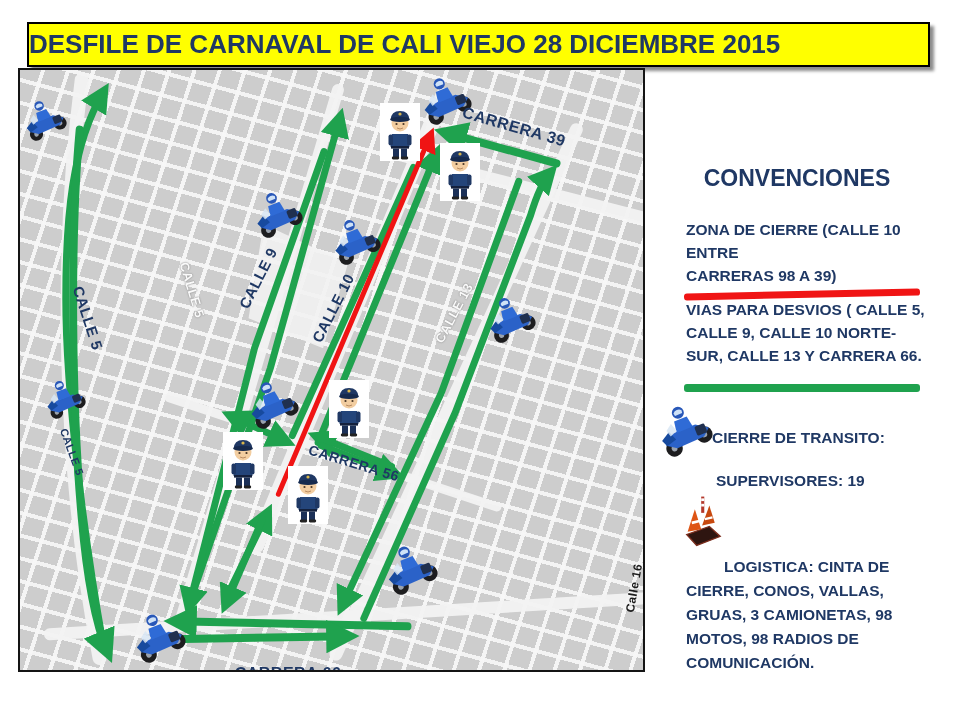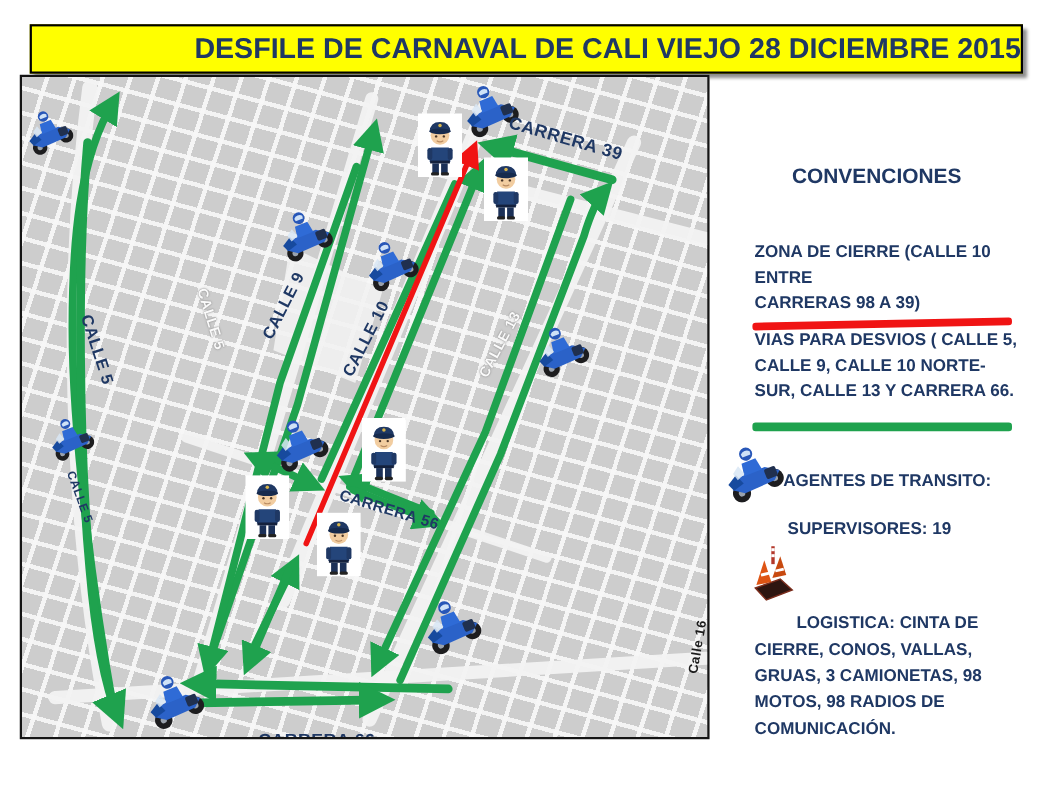--- a/index.html
+++ b/index.html
@@ -8,21 +8,21 @@
   html,body{margin:0;padding:0;}
   body{
     width:960px;height:720px;position:relative;background:#FFFFFF;overflow:hidden;
     font-family:"Liberation Sans","DejaVu Sans",sans-serif;
   }
   
   .banner{
     position:absolute;left:27px;top:22px;width:899px;height:41px;
     background:var(--banner-yellow);border:2px solid #000;
     box-shadow:4px 4px 3px #8d8d8d;
-    display:flex;align-items:center;justify-content:flex-end;
+    display:flex;align-items:center;justify-content:flex-start;
   }
   .banner h1{
     margin:0;font-size:26px;font-weight:bold;color:var(--navy);letter-spacing:0px;white-space:nowrap;
   }
   
   .map{
     position:absolute;left:18px;top:68px;width:627px;height:604px;
     border:2px solid #141414;box-sizing:border-box;
     background-color:#CDCDCD;
     background-image:
@@ -34,22 +34,22 @@
   .street-label{
     position:absolute;font-weight:bold;white-space:nowrap;letter-spacing:.5px;
     transform-origin:center center;pointer-events:none;
   }
   .street-label.blue{color:var(--navy);}
   .street-label.white{color:#FAFAFA;text-shadow:0 0 2px #8f8f8f,0 0 1px #8f8f8f;}
   .street-label.black{color:#1c1c1c;}
   .map-icon{position:absolute;pointer-events:none;}
   
   .legend-heading{
-    position:absolute;left:688px;top:150px;width:218px;text-align:center;
-    font-size:19px;font-weight:bold;color:var(--navy);
+    position:absolute;left:688px;top:165px;width:218px;text-align:center;
+    font-size:23px;font-weight:bold;color:var(--navy);
   }
   .legend-text{
     position:absolute;color:var(--navy);font-weight:bold;font-size:15.5px;line-height:23px;
     white-space:pre-line;
   }
   #closure-text{left:686px;top:218px;width:248px;}
   #detour-text{left:686px;top:298px;width:252px;}
   #agents-label{left:712px;top:426px;width:230px;}
   #supervisors-label{left:716px;top:469px;width:220px;}
   #logistics-text{left:686px;top:555px;width:244px;line-height:24px;text-indent:38px;}
@@ -395,21 +395,21 @@
       <path d="M6 40 L17 31 L42 31 L54 39 L46 46 L16 47 Z" fill="#2B62C8"></path>
       <path d="M4 34 L14 28 L18 38 L7 41 Z" fill="#174A9E"></path>
       <rect x="40" y="33" width="11" height="10" rx="2" fill="#20304F"></rect>
       <path d="M23 20 L37 20 L39 32 L21 32 Z" fill="#2F6BD6"></path>
       <circle cx="30" cy="13" r="6.2" fill="#2857B8"></circle>
       <path d="M25.5 12 A6 6 0 0 1 34.5 12 L34 15 L26 15 Z" fill="#cfe2f7"></path>
       <path d="M12 26 L19 21 L22 30 L14 33 Z" fill="#D8E6F5" opacity="0.85"></path>
     </g>
   </svg>
 </div>
-<div class="legend-text" id="agents-label">AGENTES DE TRANSITO:</div>
+<div class="legend-text" id="agents-label">CIERRE DE TRANSITO:</div>
 <div class="legend-text" id="supervisors-label">SUPERVISORES: 19</div>
 <div id="legend-cones-icon">
   <svg viewBox="0 0 42 58" width="38" height="54">
     <rect x="19" y="2" width="3.4" height="18" fill="#B3372A"></rect>
     <rect x="19" y="4" width="3.4" height="3" fill="#fff"></rect>
     <rect x="19" y="10" width="3.4" height="3" fill="#fff"></rect>
     <path d="M3 44 L28 35 L40 46 L14 56 Z" fill="#2E1510" stroke="#7a2d1d" stroke-width="1.5"></path>
     <path d="M12 16 L19 38 L4 41 Z" fill="#DE5414"></path>
     <path d="M8.6 31 L17 29" stroke="#fff" stroke-width="3"></path>
     <path d="M28 12 L34 31 L20 34 Z" fill="#C8490F"></path>

